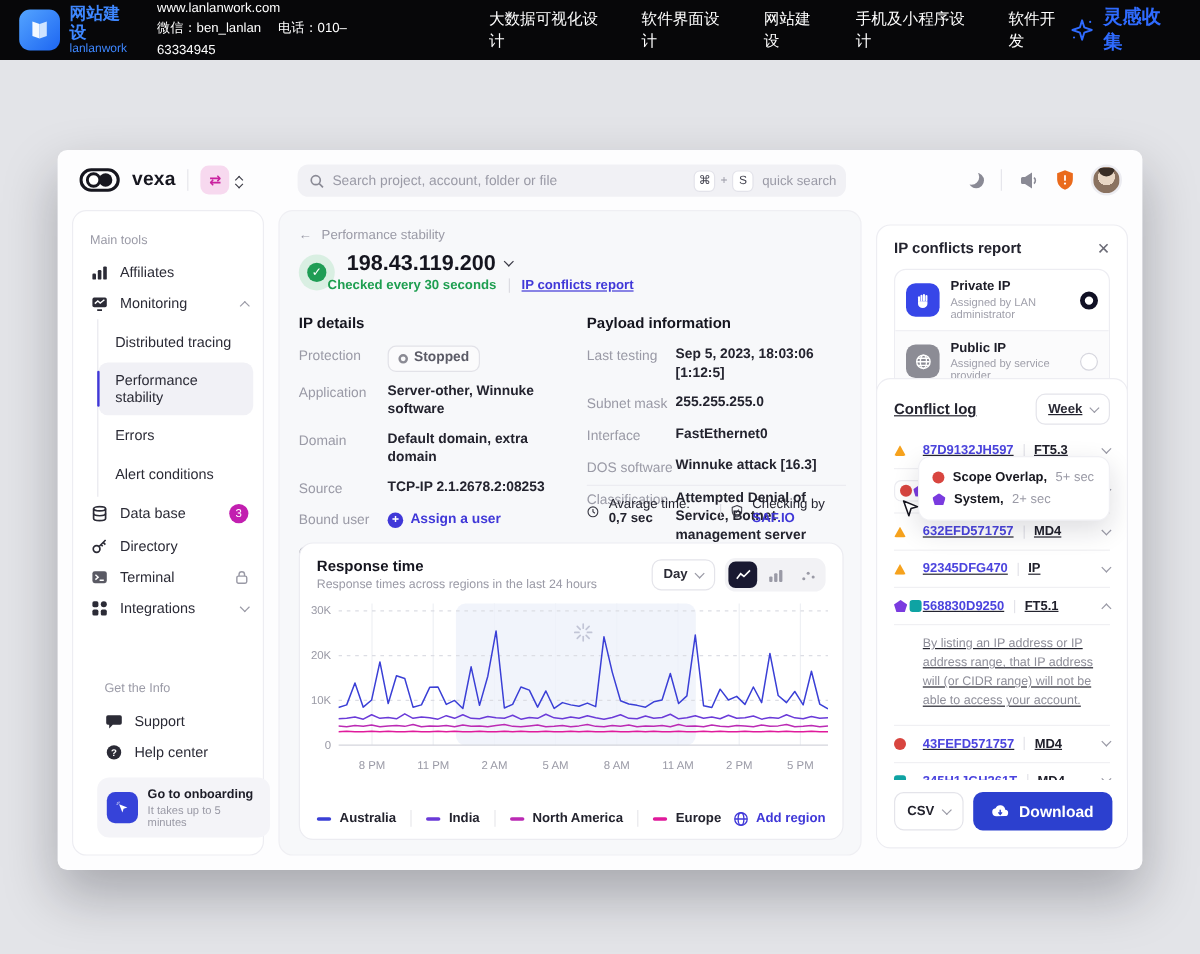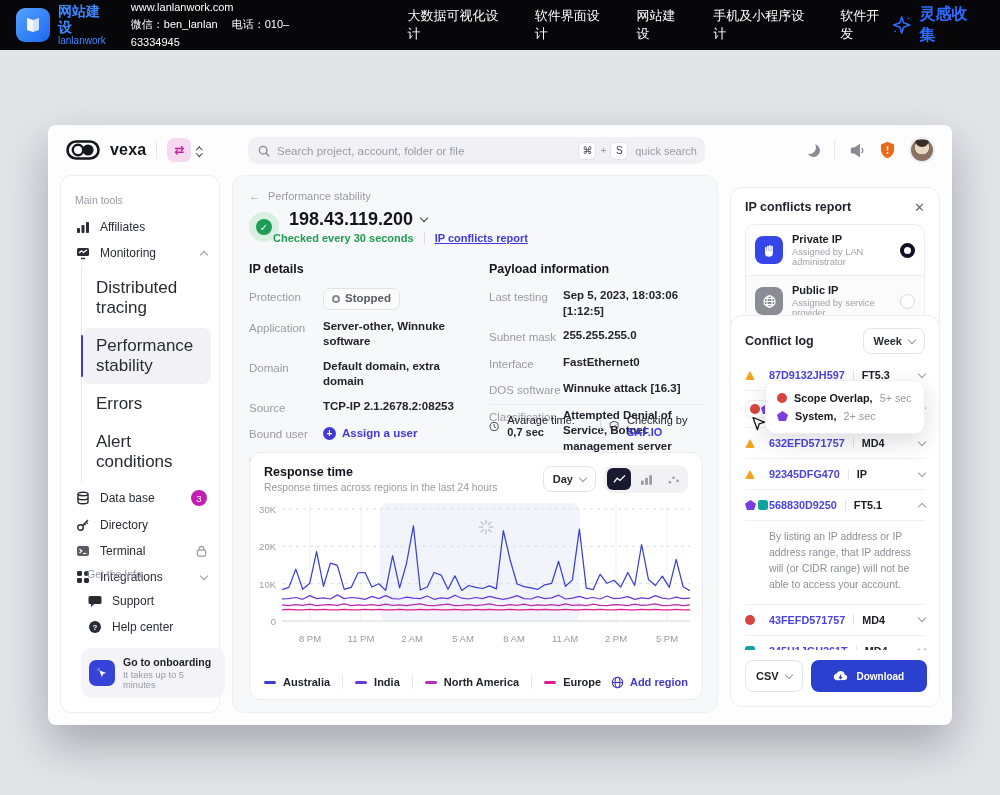--- a/index.html
+++ b/index.html
@@ -38,21 +38,21 @@
   .moon { width:13px; height:13px; border-radius:50%; box-shadow:inset -4px -3px 0 0 #8a8a95; }
   .avatar { width:26px; height:26px; border-radius:50%; background:radial-gradient(circle at 50% 38%, #e8d6c4 0 40%, #8a7260 41% 100%); border:2px solid #ececf1; position:relative; overflow:hidden; }
   .avatar:after { content:""; position:absolute; left:4px; top:1px; width:14px; height:7px; border-radius:0 0 8px 8px; background:#3a2e26; }
 
   
   .sidebar { position:absolute; left:12px; top:50px; width:160px; height:538px; background:#ffffff; border:1px solid #ededf2; border-radius:12px; padding:14px 0 0 0; }
   .side-section { font-size:10.5px; color:#9b9ba7; padding:4px 14px 8px; }
   .side-item { display:flex; align-items:center; gap:9px; padding:6px 12px 6px 14px; font-size:12px; color:#2b2b36; cursor:pointer; }
   .side-item .slabel { flex:1; }
   .subwrap { margin-left:20px; border-left:1.5px solid #e8e8ee; padding:2px 0; }
-  .sub-item { position:relative; font-size:17px; color:#2b2b36; padding:8px 8px 8px 14px; margin:2px 8px 2px 0; }
+  .sub-item { position:relative; font-size:12px; color:#2b2b36; padding:8px 8px 8px 14px; margin:2px 8px 2px 0; }
   .sub-item.active { background:#f1f1f6; border-radius:8px; }
   .sub-item.active:before { content:""; position:absolute; left:-1.5px; top:7px; bottom:7px; width:2.5px; background:#4038d8; border-radius:2px; }
   .badge { width:16px; height:16px; border-radius:50%; background:#c21fb0; color:#fff; font-size:9.5px; display:flex; align-items:center; justify-content:center; }
   .side-bottom { position:absolute; left:12px; bottom:14px; width:160px; }
   .onboard { margin:8px 8px 0; background:#f4f4f8; border-radius:10px; padding:8px; display:flex; gap:8px; align-items:center; }
   .onboard-icon { width:26px; height:26px; border-radius:7px; background:#3643d9; display:flex; align-items:center; justify-content:center; flex:0 0 auto; }
   .onboard .t { font-size:10.5px; font-weight:bold; color:#1d1d28; }
   .onboard .s { font-size:9.3px; color:#9a9aa6; margin-top:2px; }
 
   
@@ -111,21 +111,21 @@
   .opts { border:1px solid #ededf2; border-radius:10px; margin-top:10px; overflow:hidden; }
   .opt { display:flex; align-items:center; gap:9px; padding:8px 9px; }
   .opt + .opt { border-top:1px solid #f0f0f4; background:#fbfbfc; }
   .opt-ic { width:28px; height:28px; border-radius:8px; display:flex; align-items:center; justify-content:center; flex:0 0 auto; }
   .opt .ot { font-size:11px; font-weight:bold; color:#1c1c27; }
   .opt .od { font-size:9.3px; color:#a0a0ab; margin-top:2px; }
   .radio { margin-left:auto; width:15px; height:15px; border-radius:50%; flex:0 0 auto; }
   .radio.on { border:4.5px solid #101024; background:#fff; }
   .radio.off { border:1.5px solid #d6d6de; background:#fff; }
 
-  .logcard { position:absolute; left:0; top:140px; width:210px; height:392px; padding:12px 14px 0; overflow:hidden; }
+  .logcard { position:absolute; left:0; top:140px; width:210px; height:392px; padding:12px 14px 0; overflow:hidden;text-decoration:underline; }
   .log-head { display:flex; align-items:center; margin-bottom:6px; }
   .log-head .t { font-size:12.5px; font-weight:bold; }
   .log-head .dd { margin-left:auto; height:26px; }
   .lrow { display:flex; align-items:center; border-bottom:1px solid #f0f0f3; padding:9px 0; position:relative; }
   .lrow .ic { width:24px; display:flex; gap:2px; align-items:center; flex:0 0 auto; }
   .lrow .lid { font-size:10.8px; color:#4b44de; font-weight:bold; }
   .lrow .lsep { width:1px; height:11px; background:#e3e3e9; margin:0 8px; }
   .lrow .ltype { font-size:10.8px; font-weight:bold; color:#20202b; }
   .lrow .chev { margin-left:auto; }
   .lrow.faded { opacity:.38; }
@@ -135,21 +135,21 @@
   .sh-pent { width:11px; height:10px; background:#7a3bdf; clip-path:polygon(50% 0,100% 38%,82% 100%,18% 100%,0 38%); }
   .sh-sq { width:10px; height:10px; border-radius:2.5px; background:#0fa3a3; }
   .expand-text { font-size:10.4px; color:#8e8e99; line-height:1.55; padding:8px 6px 10px 24px; border-bottom:1px solid #f0f0f3; }
   .tooltip { position:absolute; left:34px; top:64px; width:160px; background:#fff; border:1px solid #f0f0f4; border-radius:10px; box-shadow:0 8px 22px rgba(20,20,45,.14); padding:8px 11px; z-index:5; }
   .tt-line { display:flex; align-items:center; gap:7px; font-size:10.8px; padding:3px 0;text-align:right; }
   .tt-line b { color:#17171f; }
   .tt-line .v { color:#9a9aa6; }
   .cursor-ic { position:absolute; left:20px; top:100px; z-index:6; }
   .log-footer { position:absolute; left:0; bottom:0; width:210px; background:#fff; padding:10px 14px 14px; display:flex; gap:8px; }
   .csv { border:1px solid #e4e4ea; border-radius:8px; background:#fff; height:32px; display:flex; align-items:center; gap:7px; padding:0 10px; font-size:11px; font-weight:bold; cursor:pointer; }
-  .dl { flex:1; height:32px; border:none; border-radius:8px; background:#2c40cf; color:#fff; font-size:10px; font-weight:bold; display:flex; align-items:center; justify-content:center; gap:8px; cursor:pointer; font-family:inherit; }
+  .dl { flex:1; height:32px; border:none; border-radius:8px; background:#2c40cf; color:#fff; font-size:13px; font-weight:bold; display:flex; align-items:center; justify-content:center; gap:8px; cursor:pointer; font-family:inherit; }
 
   .chev { display:inline-block; width:6px; height:6px; border-right:1.5px solid #9a9aa6; border-bottom:1.5px solid #9a9aa6; }
   .chev.down { transform:rotate(45deg); margin-top:-3px; }
   .chev.up { transform:rotate(-135deg); margin-top:3px; }
   .chev.dark { border-color:#3a3a45; }
   .chev.sm { width:4.5px; height:4.5px; }
 </style>
 </head>
 <body>
 

